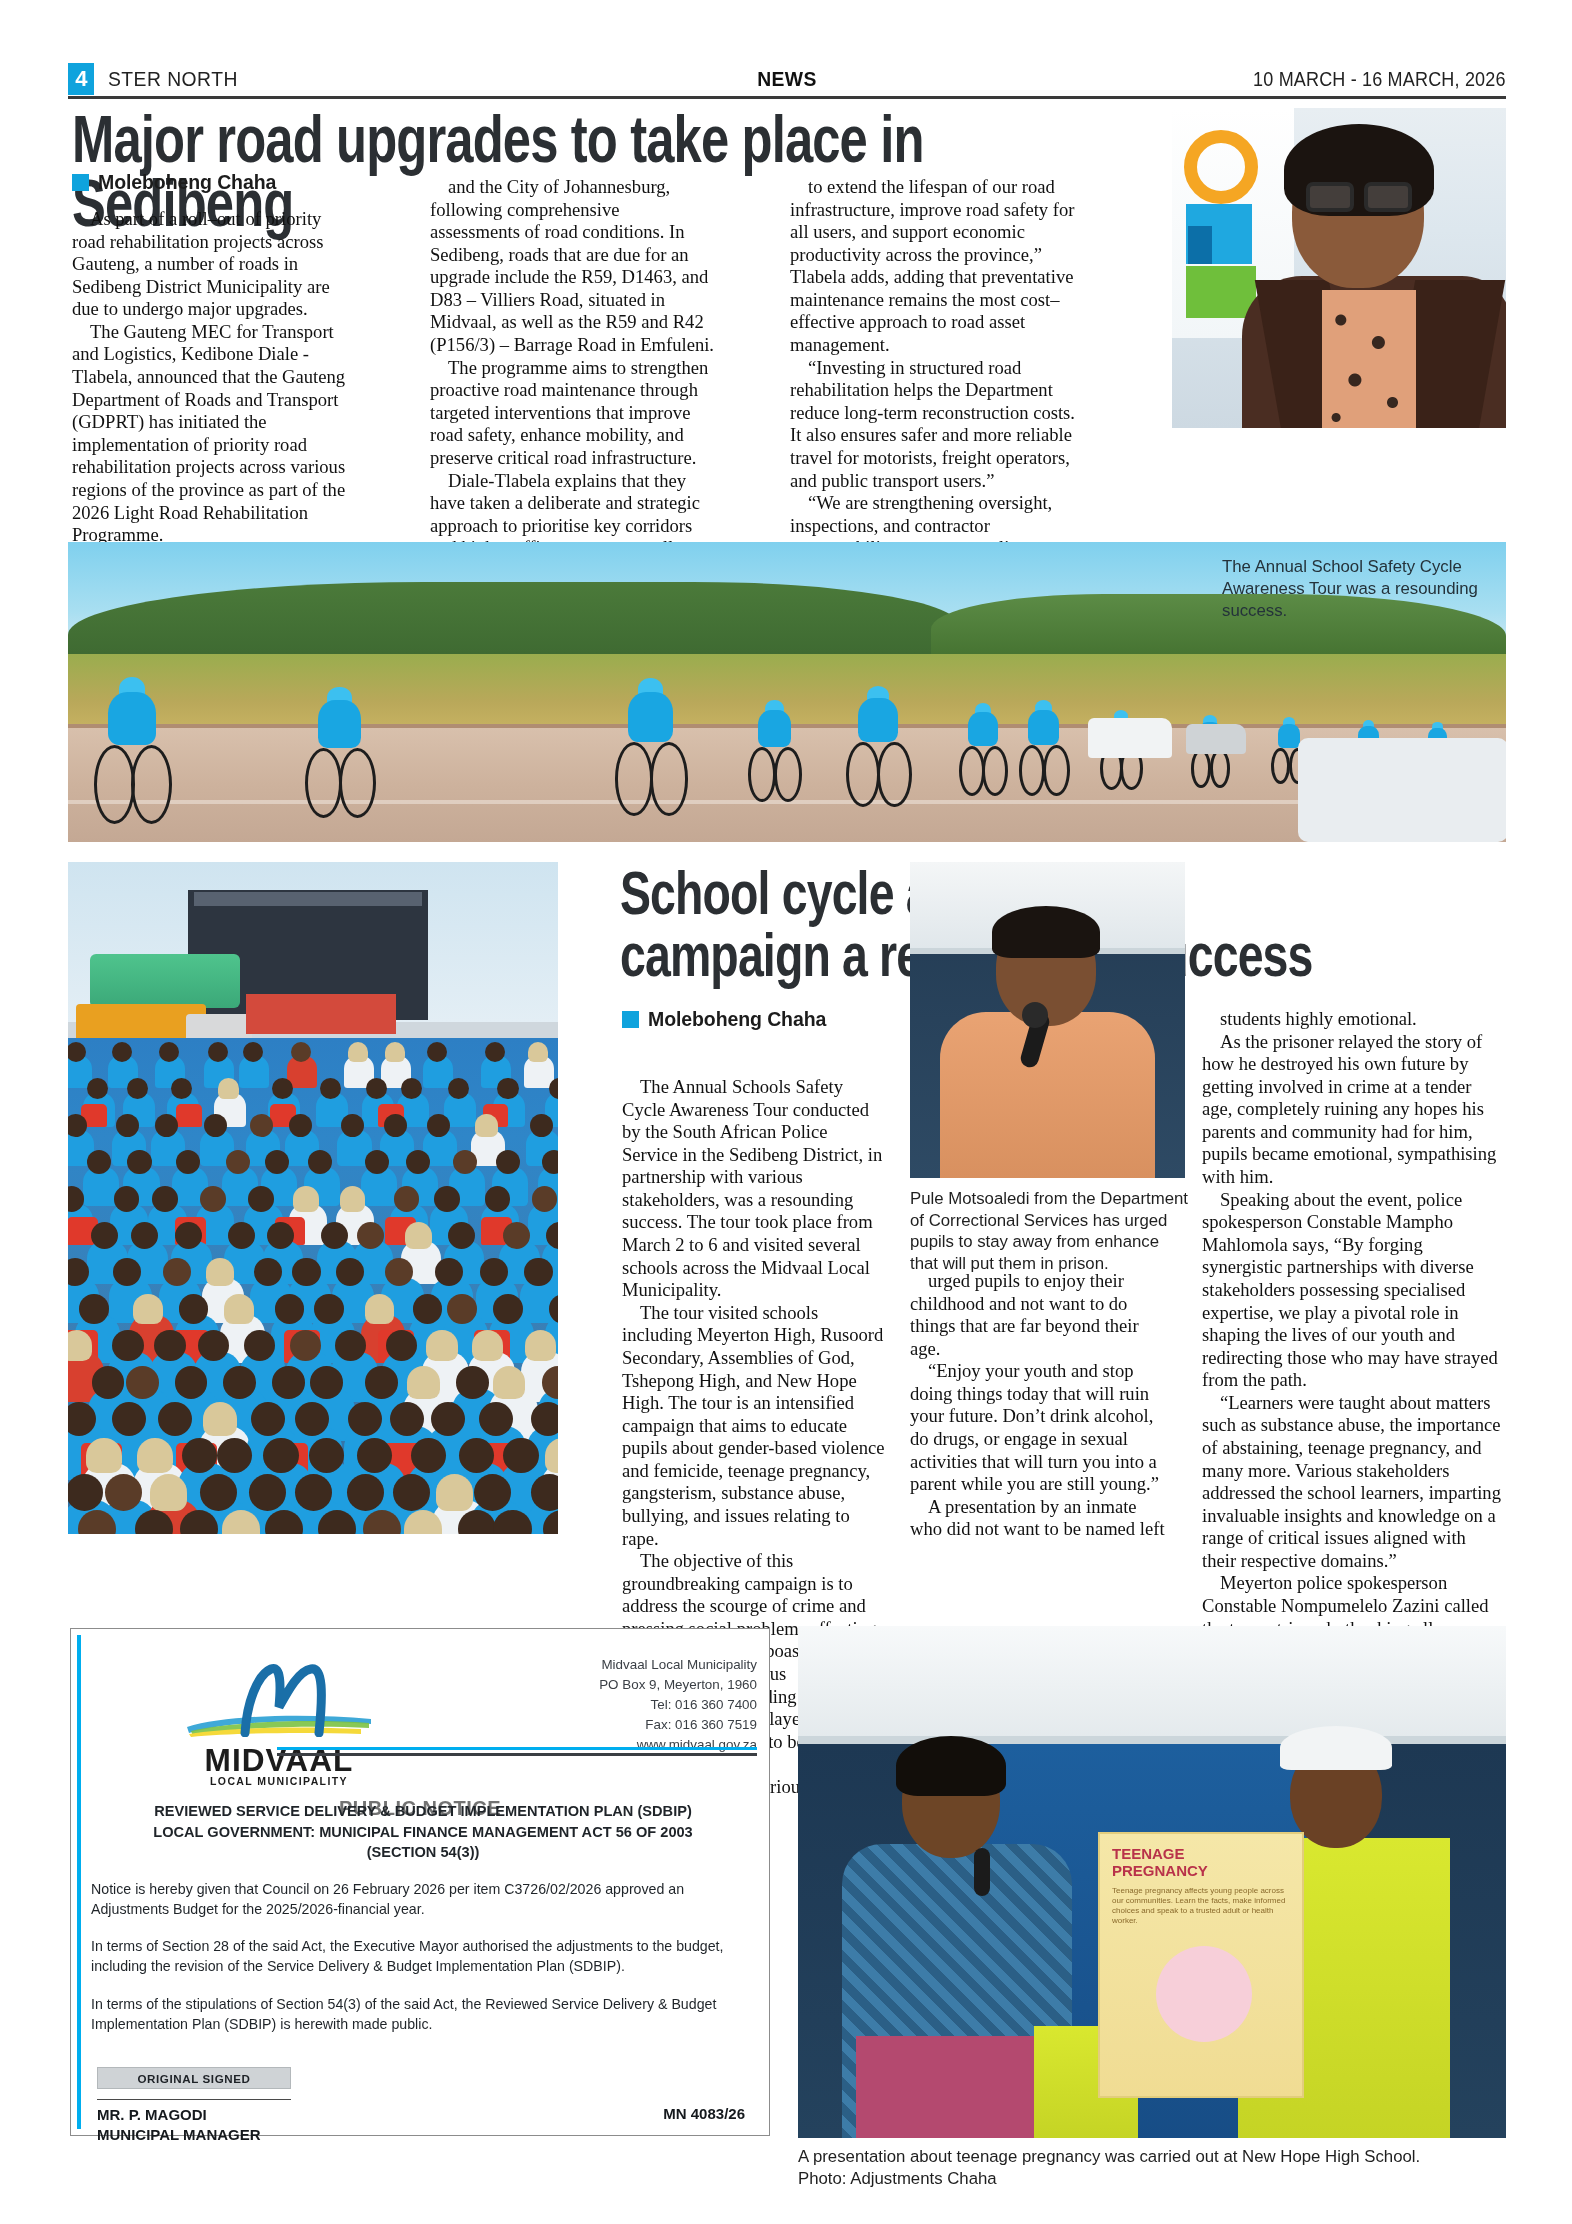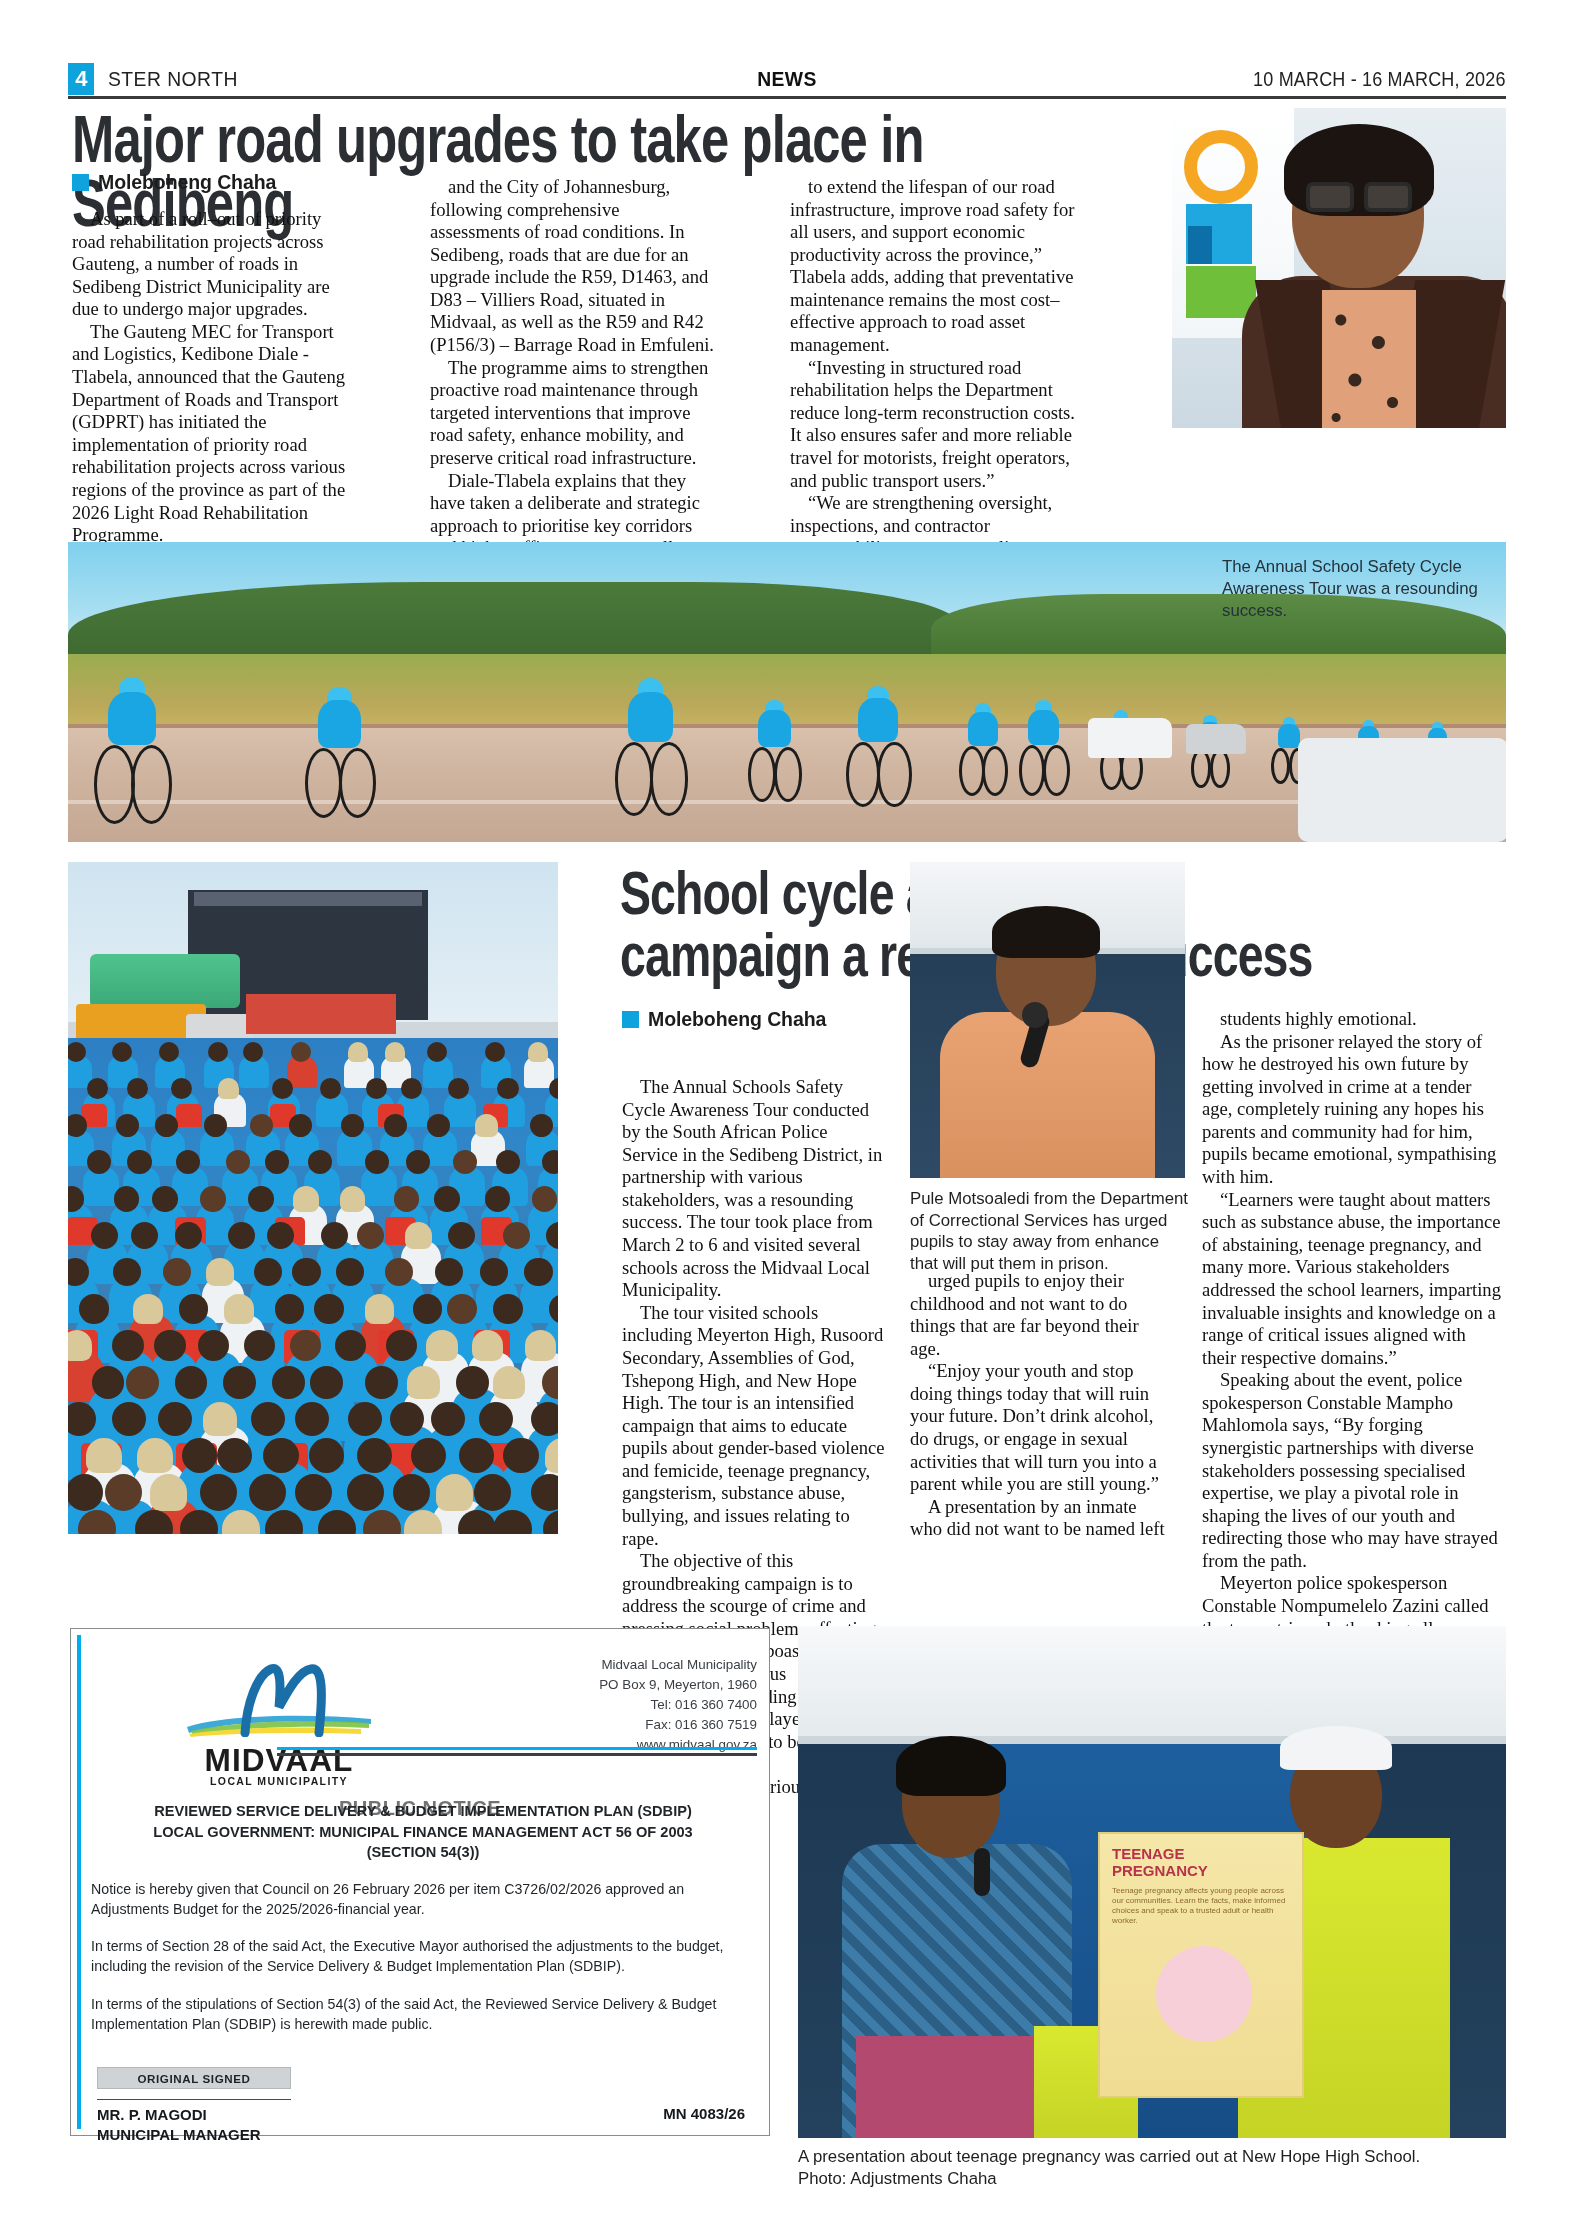--- a/index.html
+++ b/index.html
@@ -466,22 +466,22 @@
       <p>Speakers from various entities</p>
     </div>
   <div class="col" id="a2c2" style="left:910px;top:1270px;width:262px;">
       <p>urged pupils to enjoy their childhood and not want to do things that are far beyond their age.</p>
       <p>“Enjoy your youth and stop doing things today that will ruin your future. Don’t drink alcohol, do drugs, or engage in sexual activities that will turn you into a parent while you are still young.”</p>
       <p>A presentation by an inmate who did not want to be named left</p>
     </div>
   <div class="col" id="a2c3" style="left:1202px;top:1008px;width:302px;">
       <p>students highly emotional.</p>
       <p>As the prisoner relayed the story of how he destroyed his own future by getting involved in crime at a tender age, completely ruining any hopes his parents and community had for him, pupils became emotional, sympathising with him.</p>
+      <p>Speaking about the event, police spokesperson Constable Mampho Mahlomola says, “By forging synergistic partnerships with diverse stakeholders possessing specialised expertise, we play a pivotal role in shaping the lives of our youth and redirecting those who may have strayed from the path.</p>
       <p>“Learners were taught about matters such as substance abuse, the importance of abstaining, teenage pregnancy, and many more. Various stakeholders addressed the school learners, imparting invaluable insights and knowledge on a range of critical issues aligned with their respective domains.”</p>
-      <p>Speaking about the event, police spokesperson Constable Mampho Mahlomola says, “By forging synergistic partnerships with diverse stakeholders possessing specialised expertise, we play a pivotal role in shaping the lives of our youth and redirecting those who may have strayed from the path.</p>
       <p>Meyerton police spokesperson Constable Nompumelelo Zazini called the tour a triumph, thanking all stakeholders for imparting knowledge to high school kids.</p>
     </div>
 
   <div class="photo crowd-photo">
     <div class="cr-sky"></div>
     <div class="cr-stage"></div>
     <div class="cr-truss"></div>
     <div class="cr-tent"></div>
     <div class="cr-truck"></div>
     <div class="cr-truck2"></div>

